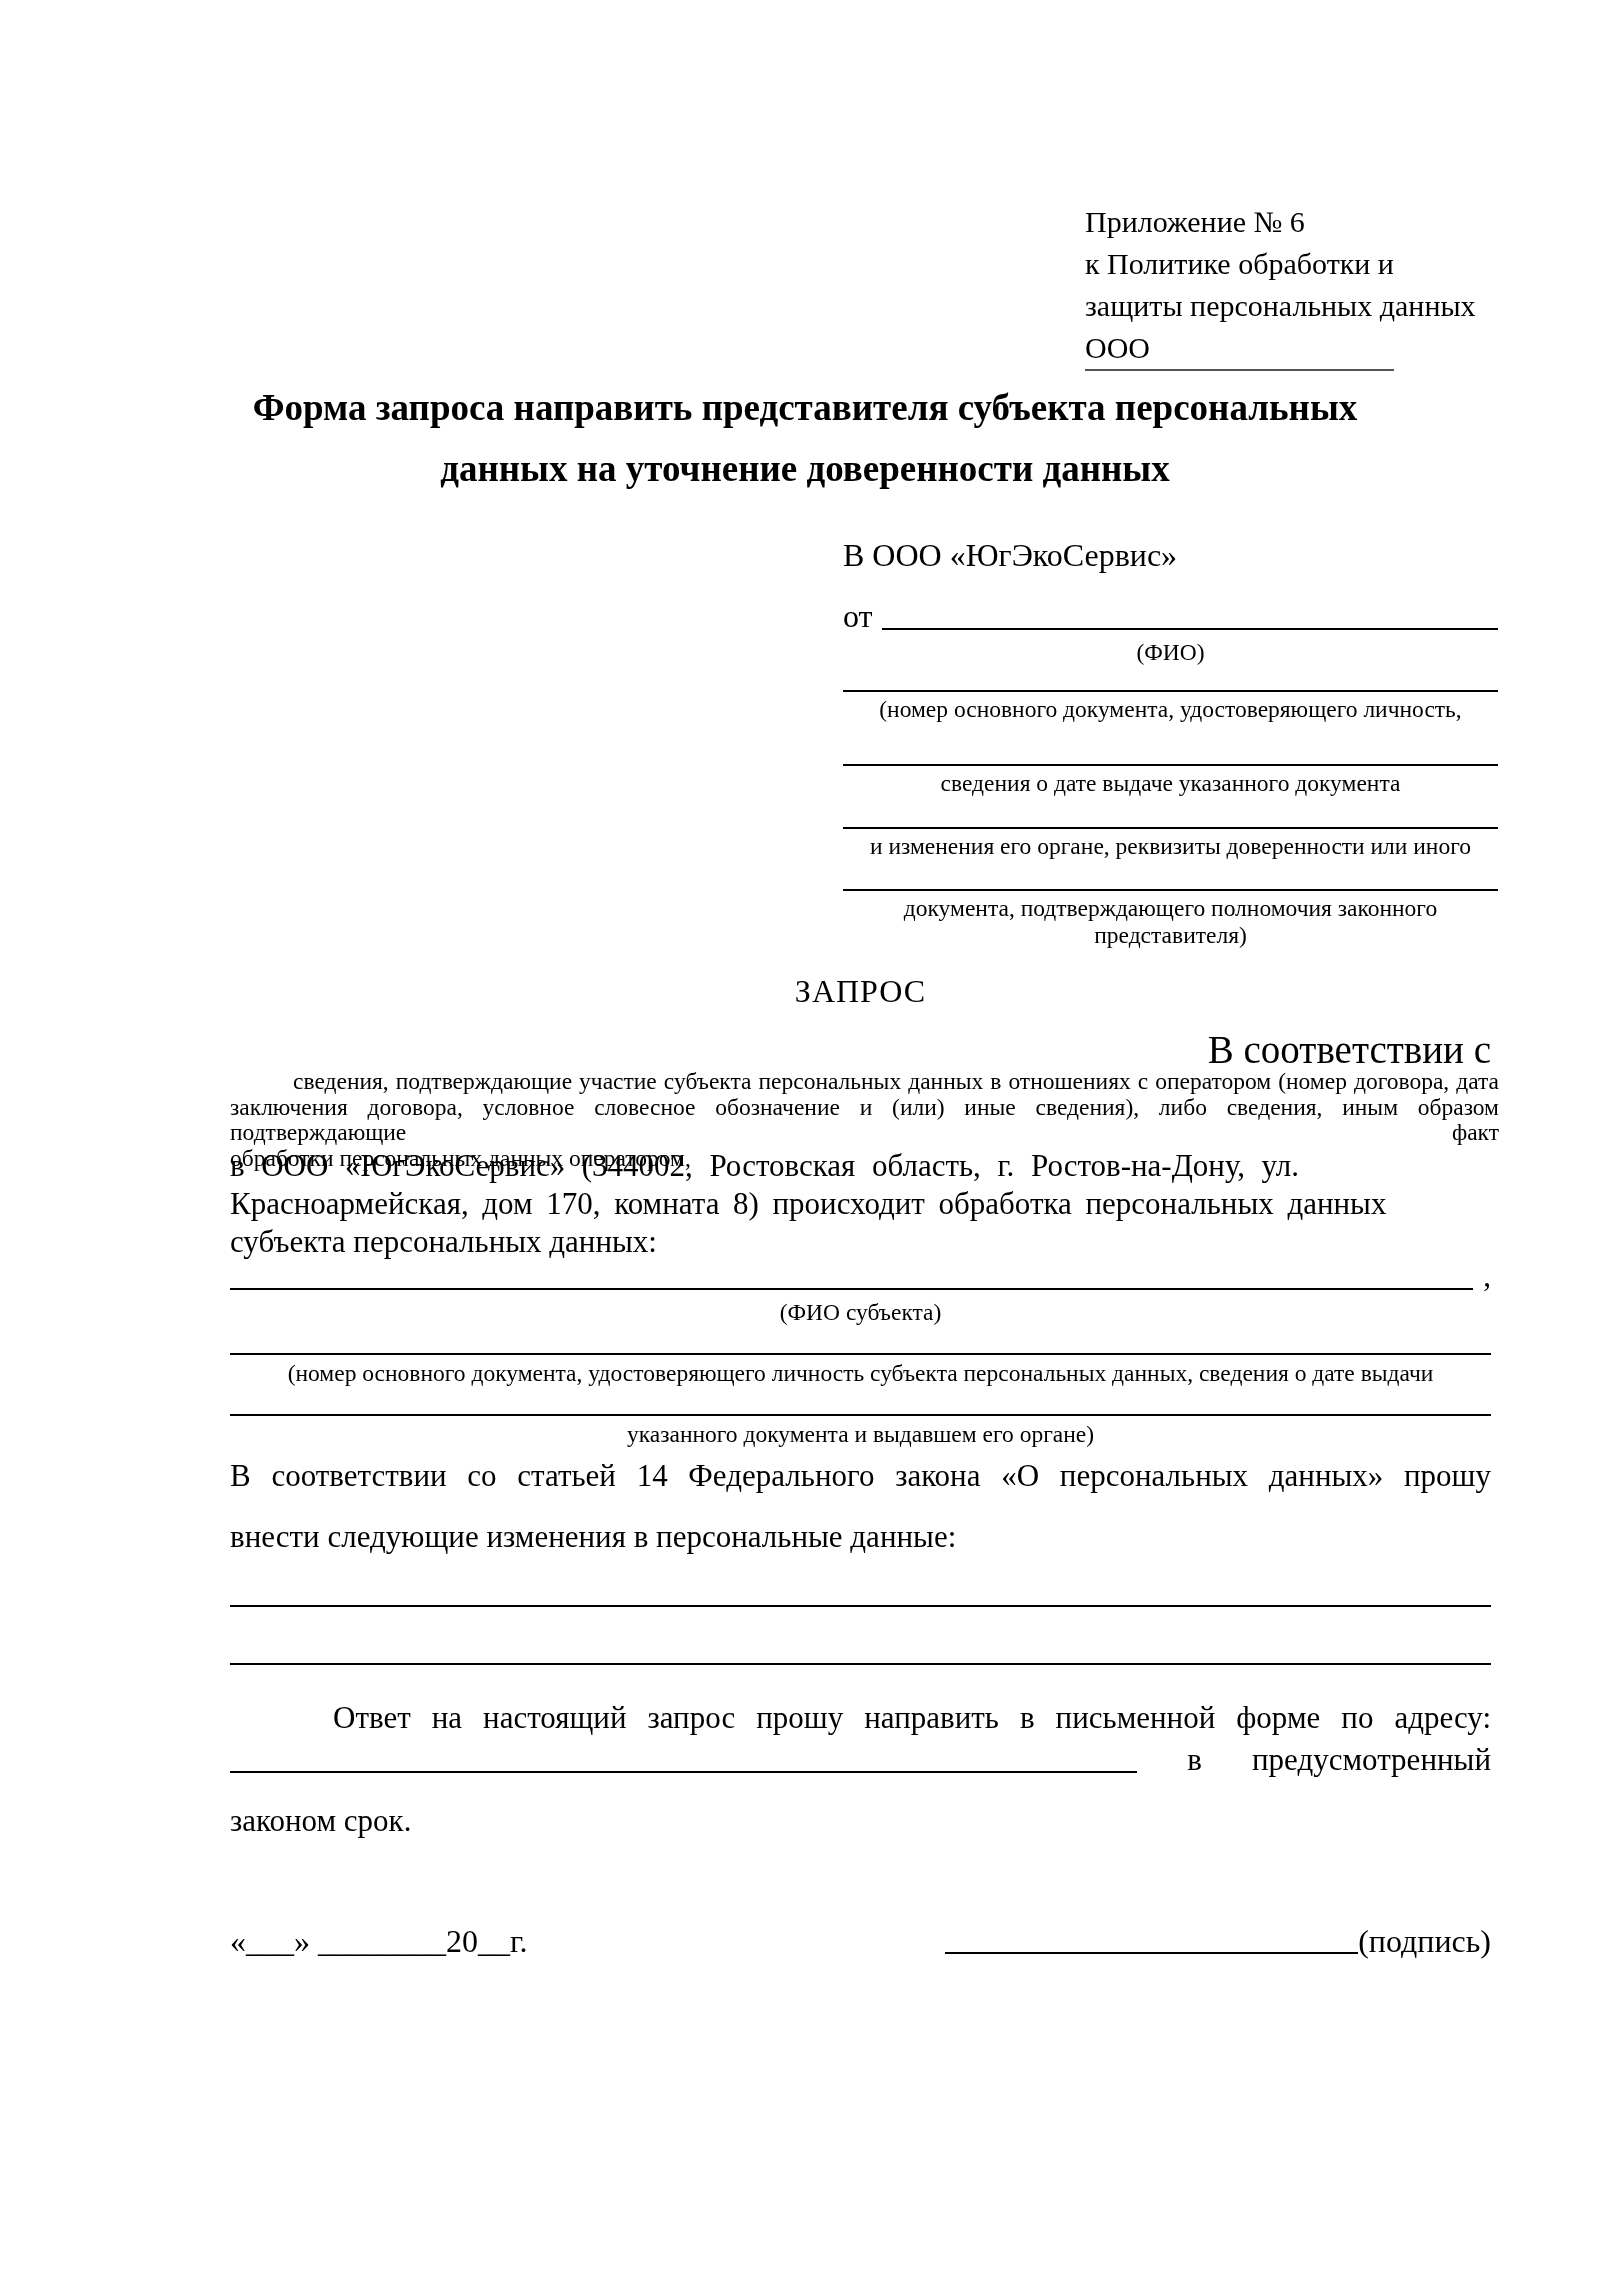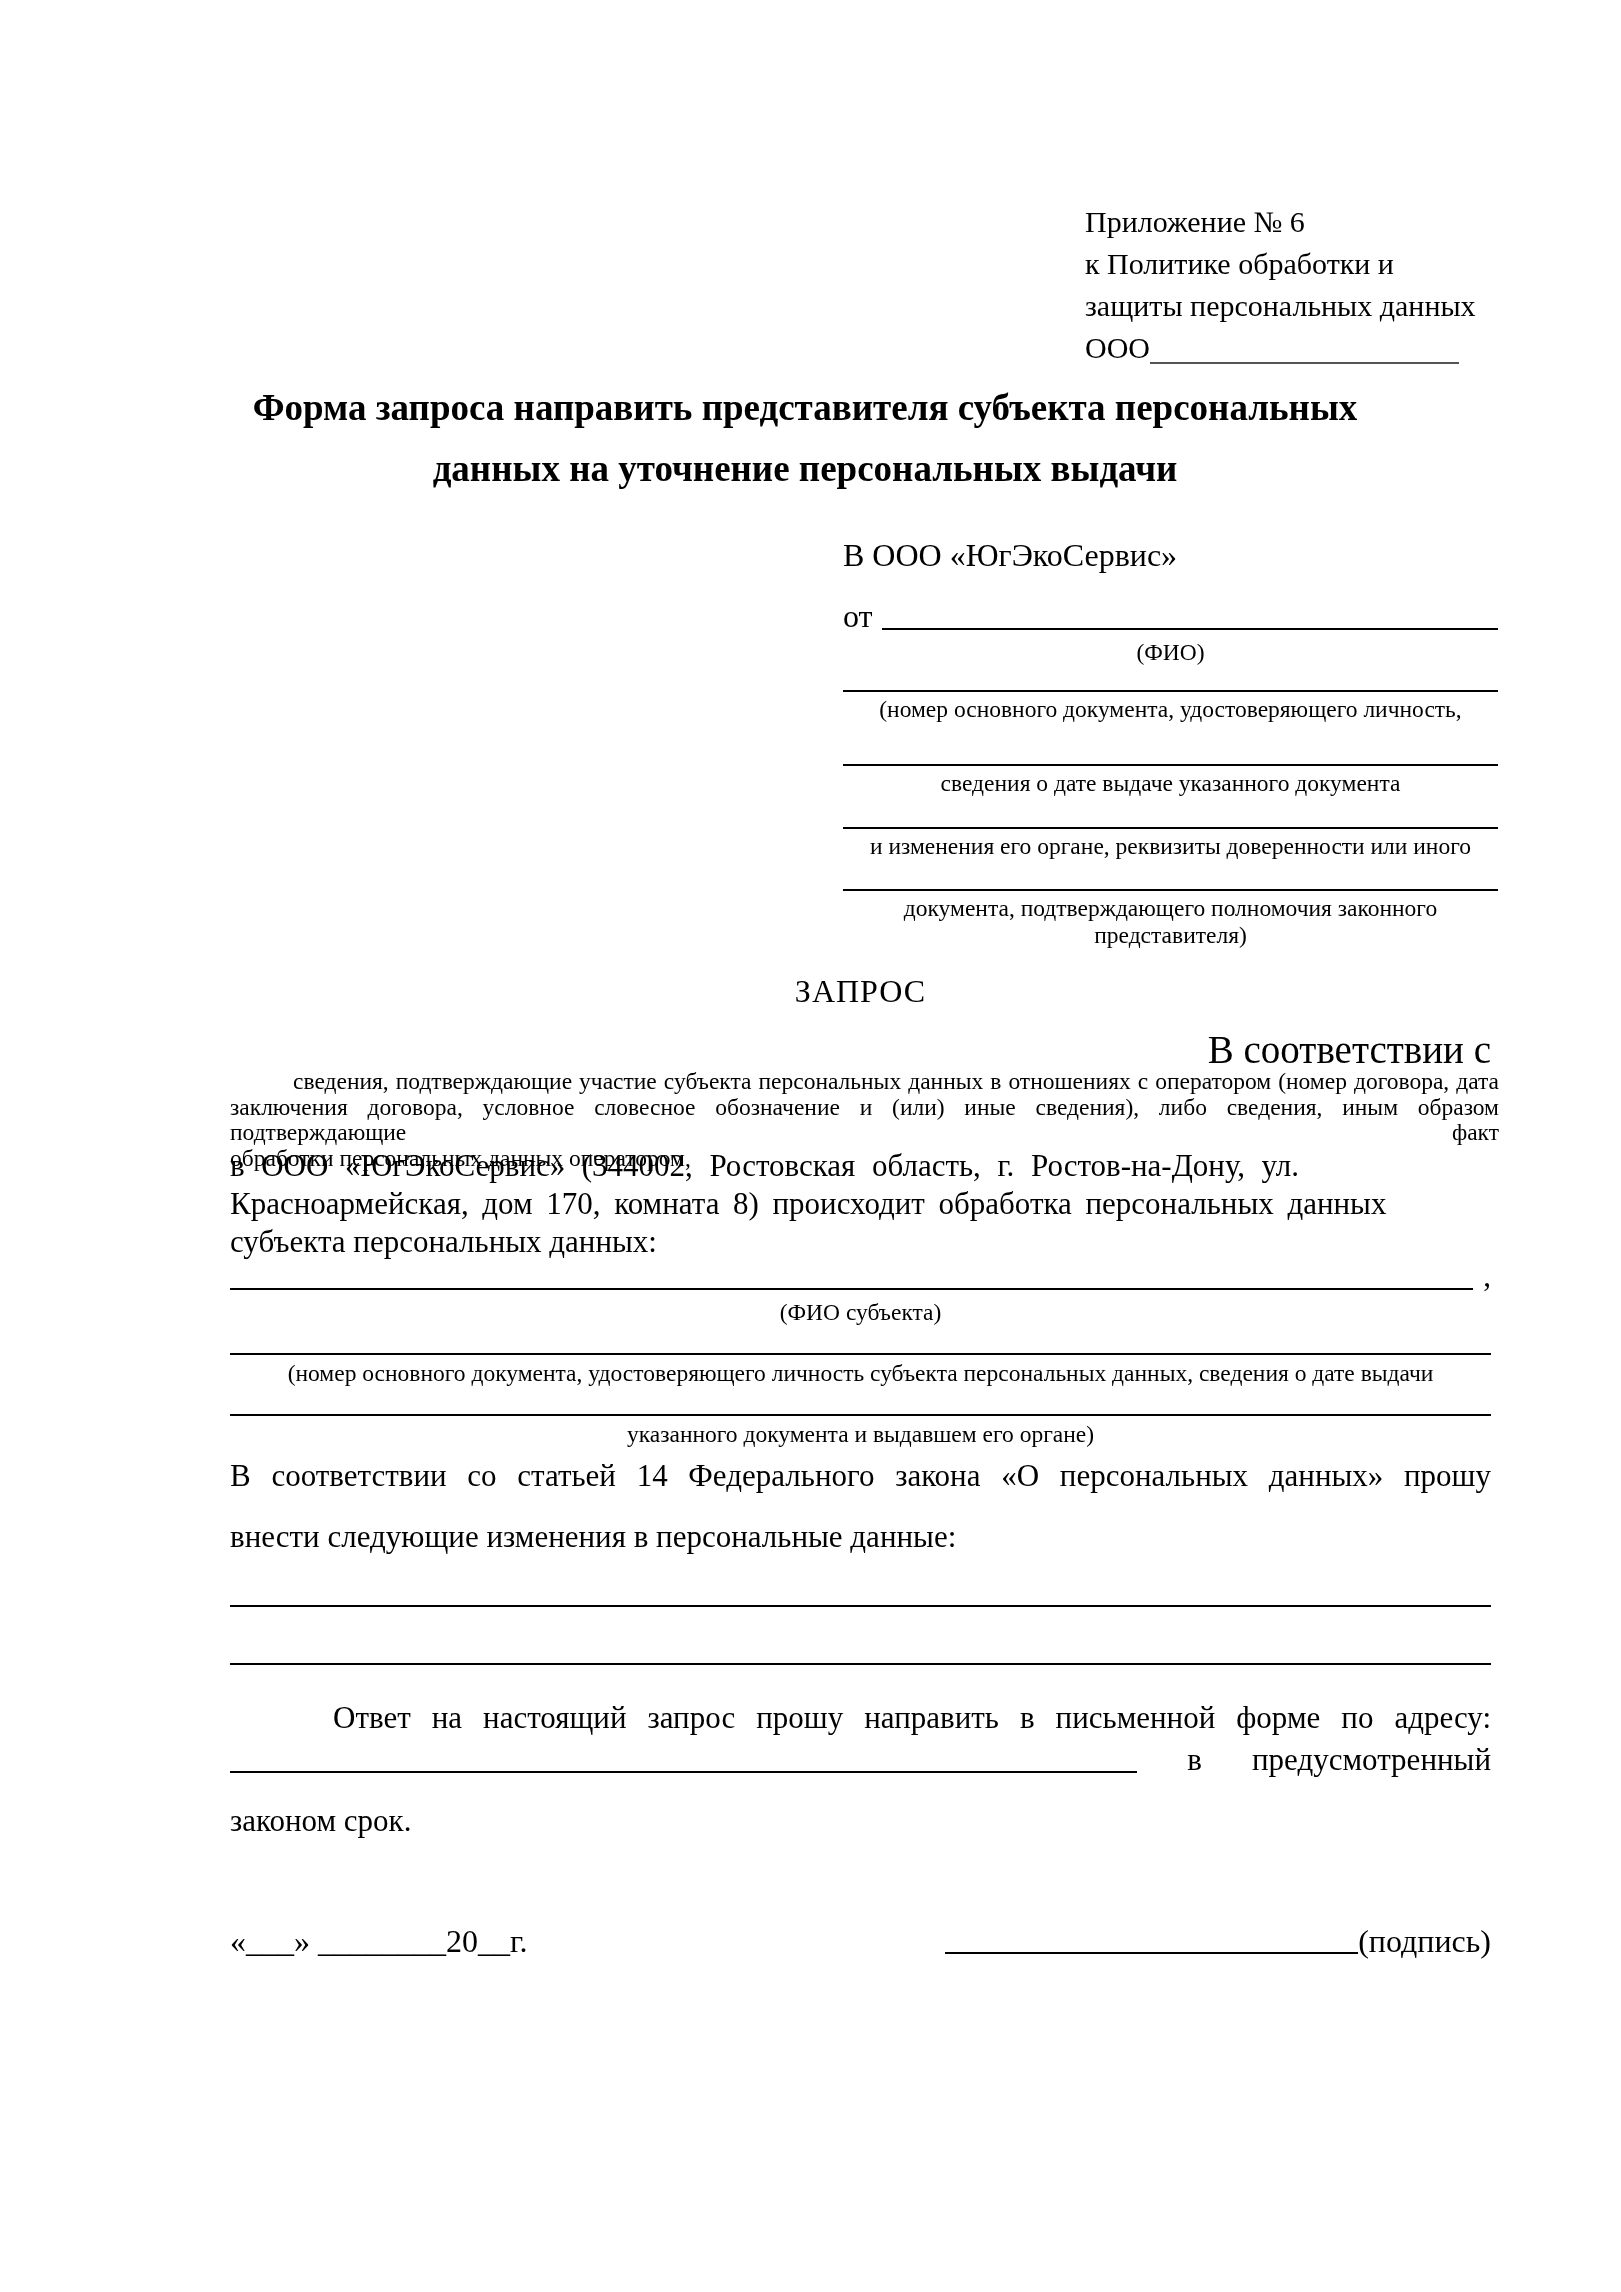--- a/index.html
+++ b/index.html
@@ -7,21 +7,21 @@
     position:relative;
     width:1621px;height:2293px;
     background:#ffffff;
     font-family:Liberation Serif, serif;
     color:#000;
     overflow:hidden;
   }
   .abs{position:absolute;}
   
   .header-note{left:1085px;top:201px;width:412px;font-size:30px;line-height:42px;}
-  .org-row{display:flex;align-items:flex-end;}
+  .org-row{display:flex;flex-direction:column;}
   .org-blank{width:309px;height:0;border-bottom:2px solid #555;margin-bottom:4.9px;}
   
   .title{left:230px;top:377px;width:1150px;text-align:center;font-weight:bold;font-size:37px;line-height:61px;}
   
   .addressee{left:843px;top:537px;width:655px;height:421px;font-size:32px;}
   .addr-to{position:absolute;top:0;left:0;white-space:nowrap;}
   .addr-from{position:absolute;top:59px;left:0;right:0;display:flex;align-items:flex-end;height:39px;}
   .addr-from .fill{flex:1;height:0;border-bottom:2.9px solid #000;margin-bottom:4.9px;margin-left:9.8px;}
   .addr-fio{position:absolute;top:102px;left:0;right:0;text-align:center;font-size:23.5px;}
   .addr-row{position:absolute;left:0;right:0;border-top:2.9px solid #000;text-align:center;font-size:23.5px;padding-top:3.9px;}
@@ -74,21 +74,21 @@
     <div>к Политике обработки и</div>
     <div>защиты персональных данных</div>
     <div class="org-row">
       <span>ООО</span>
       <span class="org-blank"></span>
     </div>
   </div>
 
   <div class="abs title">
     <div>Форма запроса направить представителя субъекта персональных</div>
-    <div>данных на уточнение персональных выдачи</div>
+    <div>данных на уточнение доверенности данных</div>
   </div>
 
   <div class="abs addressee">
     <div class="addr-to">В ООО «ЮгЭкоСервис»</div>
     <div class="addr-from">
       <span>от</span>
       <span class="fill"></span>
     </div>
     <div class="addr-fio">(ФИО)</div>
     <div class="addr-row r1">

